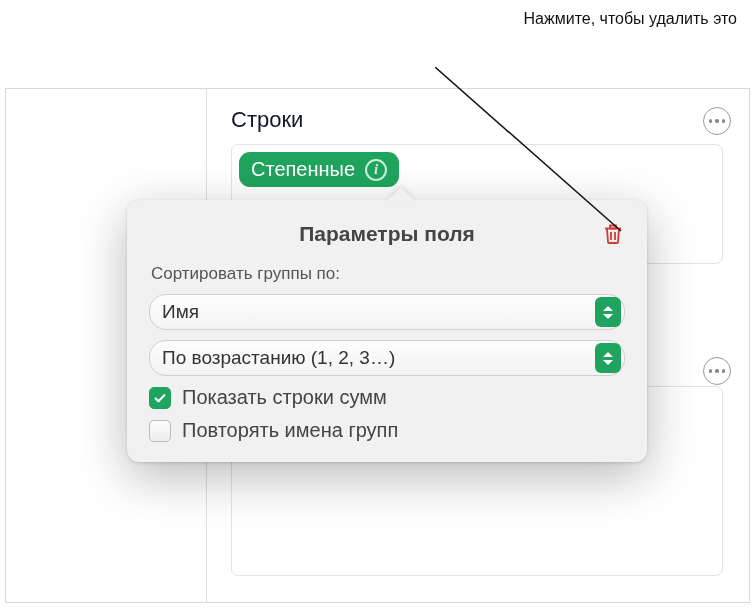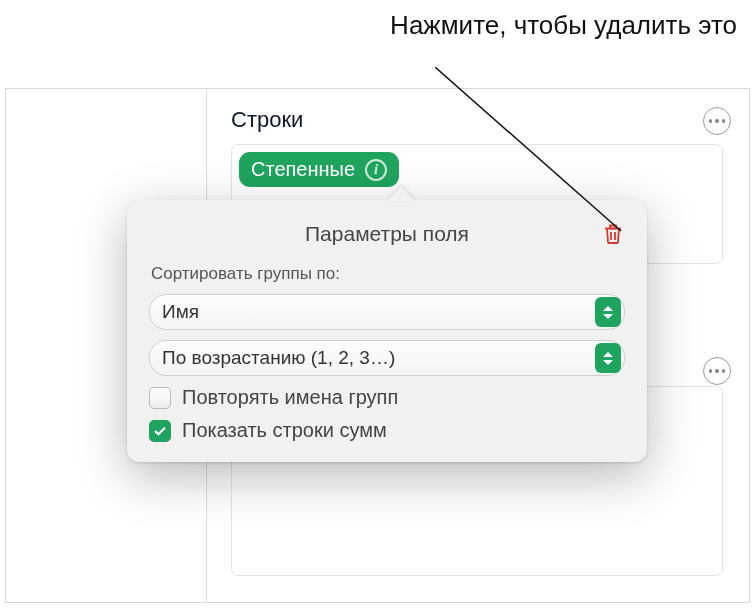--- a/index.html
+++ b/index.html
@@ -3,21 +3,21 @@
   <meta charset="utf-8">
   <style>
     * { box-sizing: border-box; margin: 0; padding: 0; font-family: -apple-system, BlinkMacSystemFont, "Helvetica Neue", Arial, sans-serif; }
     body { width: 755px; height: 614px; background: #fff; position: relative; overflow: hidden; }
 
     .callout {
       position: absolute;
       top: 8px;
       right: 18px;
       text-align: right;
-      font-size: 26px;
+      font-size: 16px;
       color: #111;
       line-height: 1.35;
       z-index: 50;
     }
     .callout-line {
       position: absolute;
       left: 435px;
       top: 67px;
       width: 200px;
       height: 190px;
@@ -140,21 +140,21 @@
       display: flex;
       justify-content: space-between;
       align-items: center;
       margin-bottom: 14px;
     }
     .pop-title {
       flex: 1;
       text-align: center;
       font-size: 21px;
       color: #454545;
-      font-weight: 400;
+      font-weight: 700;
     }
     .trash {
       width: 24px; height: 24px;
       cursor: pointer;
     }
     .trash svg { width: 100%; height: 100%; }
 
     .sort-label {
       font-size: 17px;
       color: #555;
@@ -282,25 +282,25 @@
 
   <div class="select">
     <span>По возрастанию (1, 2, 3…)</span>
     <span class="select-stepper">
       <span class="caret up"></span>
       <span class="caret down"></span>
     </span>
   </div>
 
   <div class="checkrow">
-    <div class="cbox"></div>
-    <span class="cbox-label">Повторять имена групп</span>
-  </div>
-
-  <div class="checkrow">
     <div class="cbox checked">
       <svg viewBox="0 0 16 16">
         <path d="M3 8.5l3.2 3.3L13 4.8" stroke="#fff" stroke-width="2.4" fill="none" stroke-linecap="round" stroke-linejoin="round"></path>
       </svg>
     </div>
     <span class="cbox-label">Показать строки сумм</span>
   </div>
+
+  <div class="checkrow">
+    <div class="cbox"></div>
+    <span class="cbox-label">Повторять имена групп</span>
+  </div>
 </div>
 
 </body></html>

